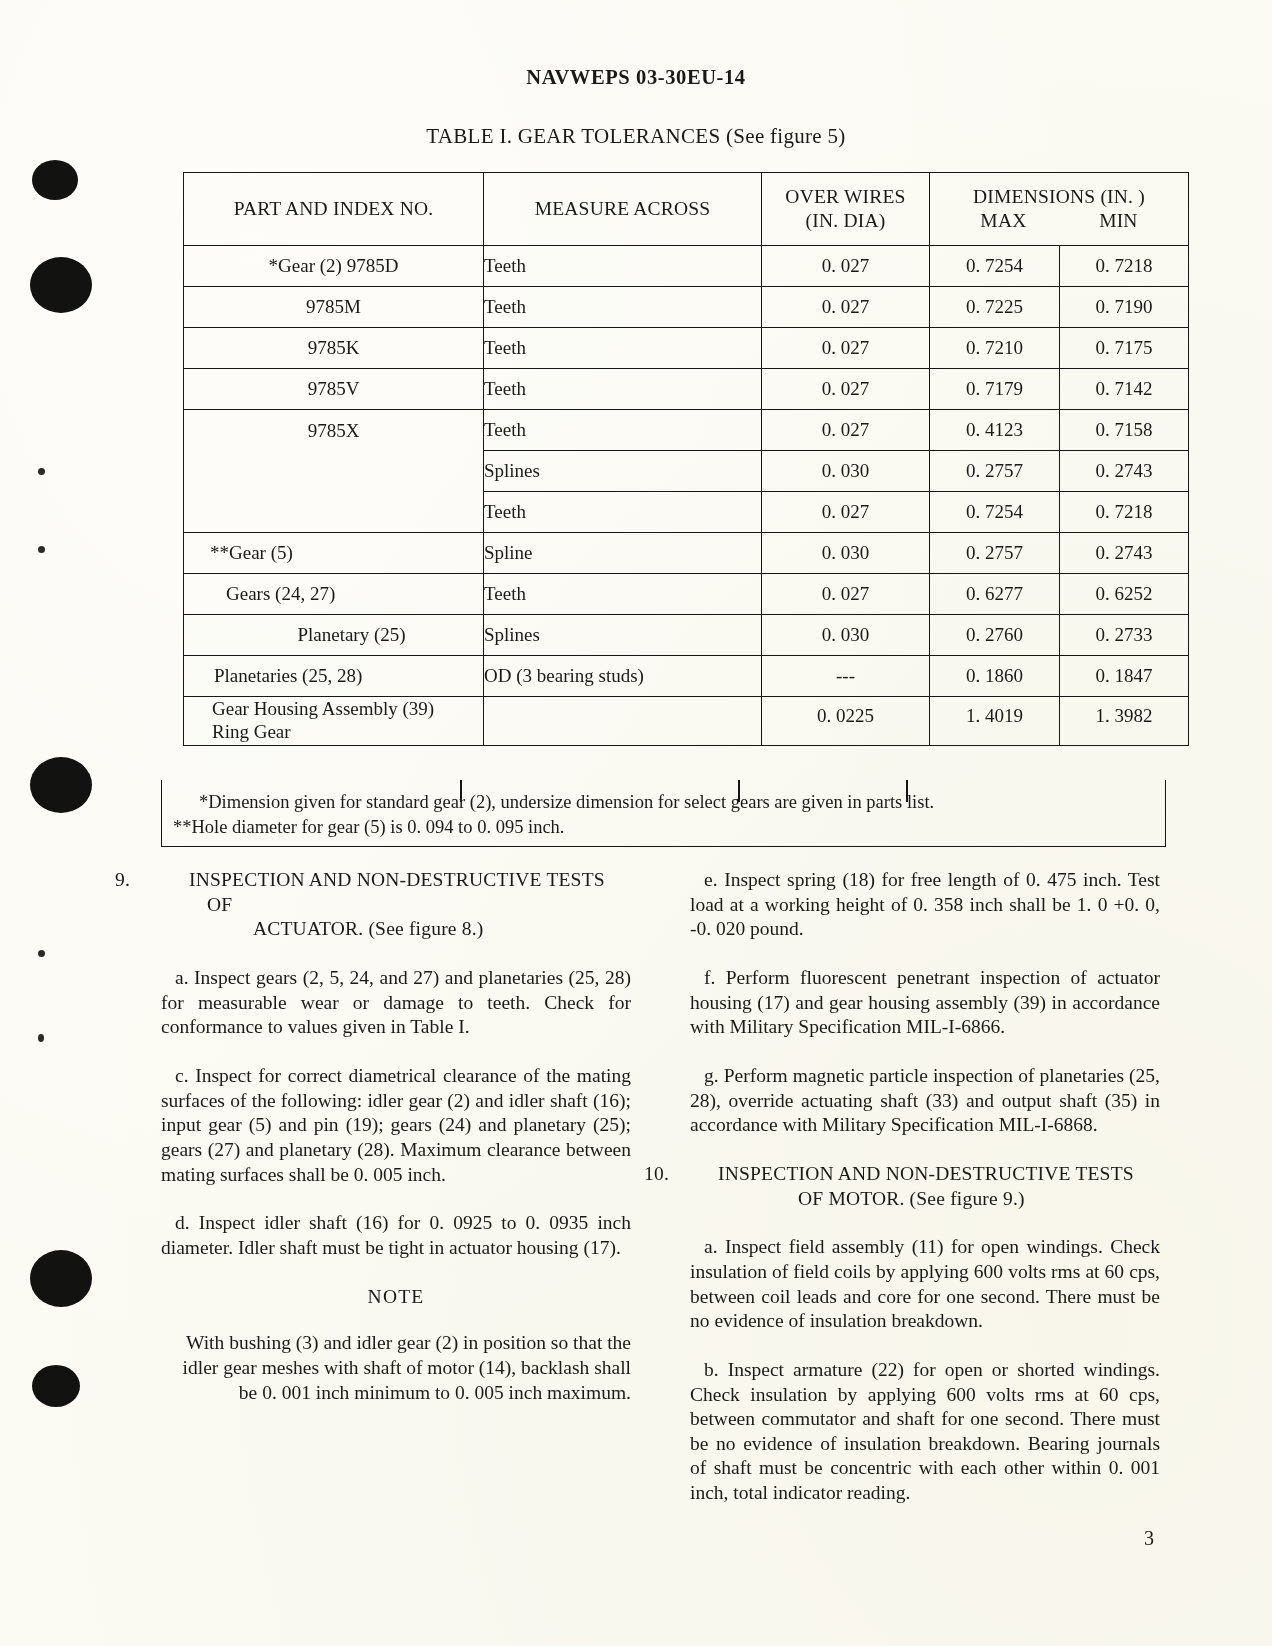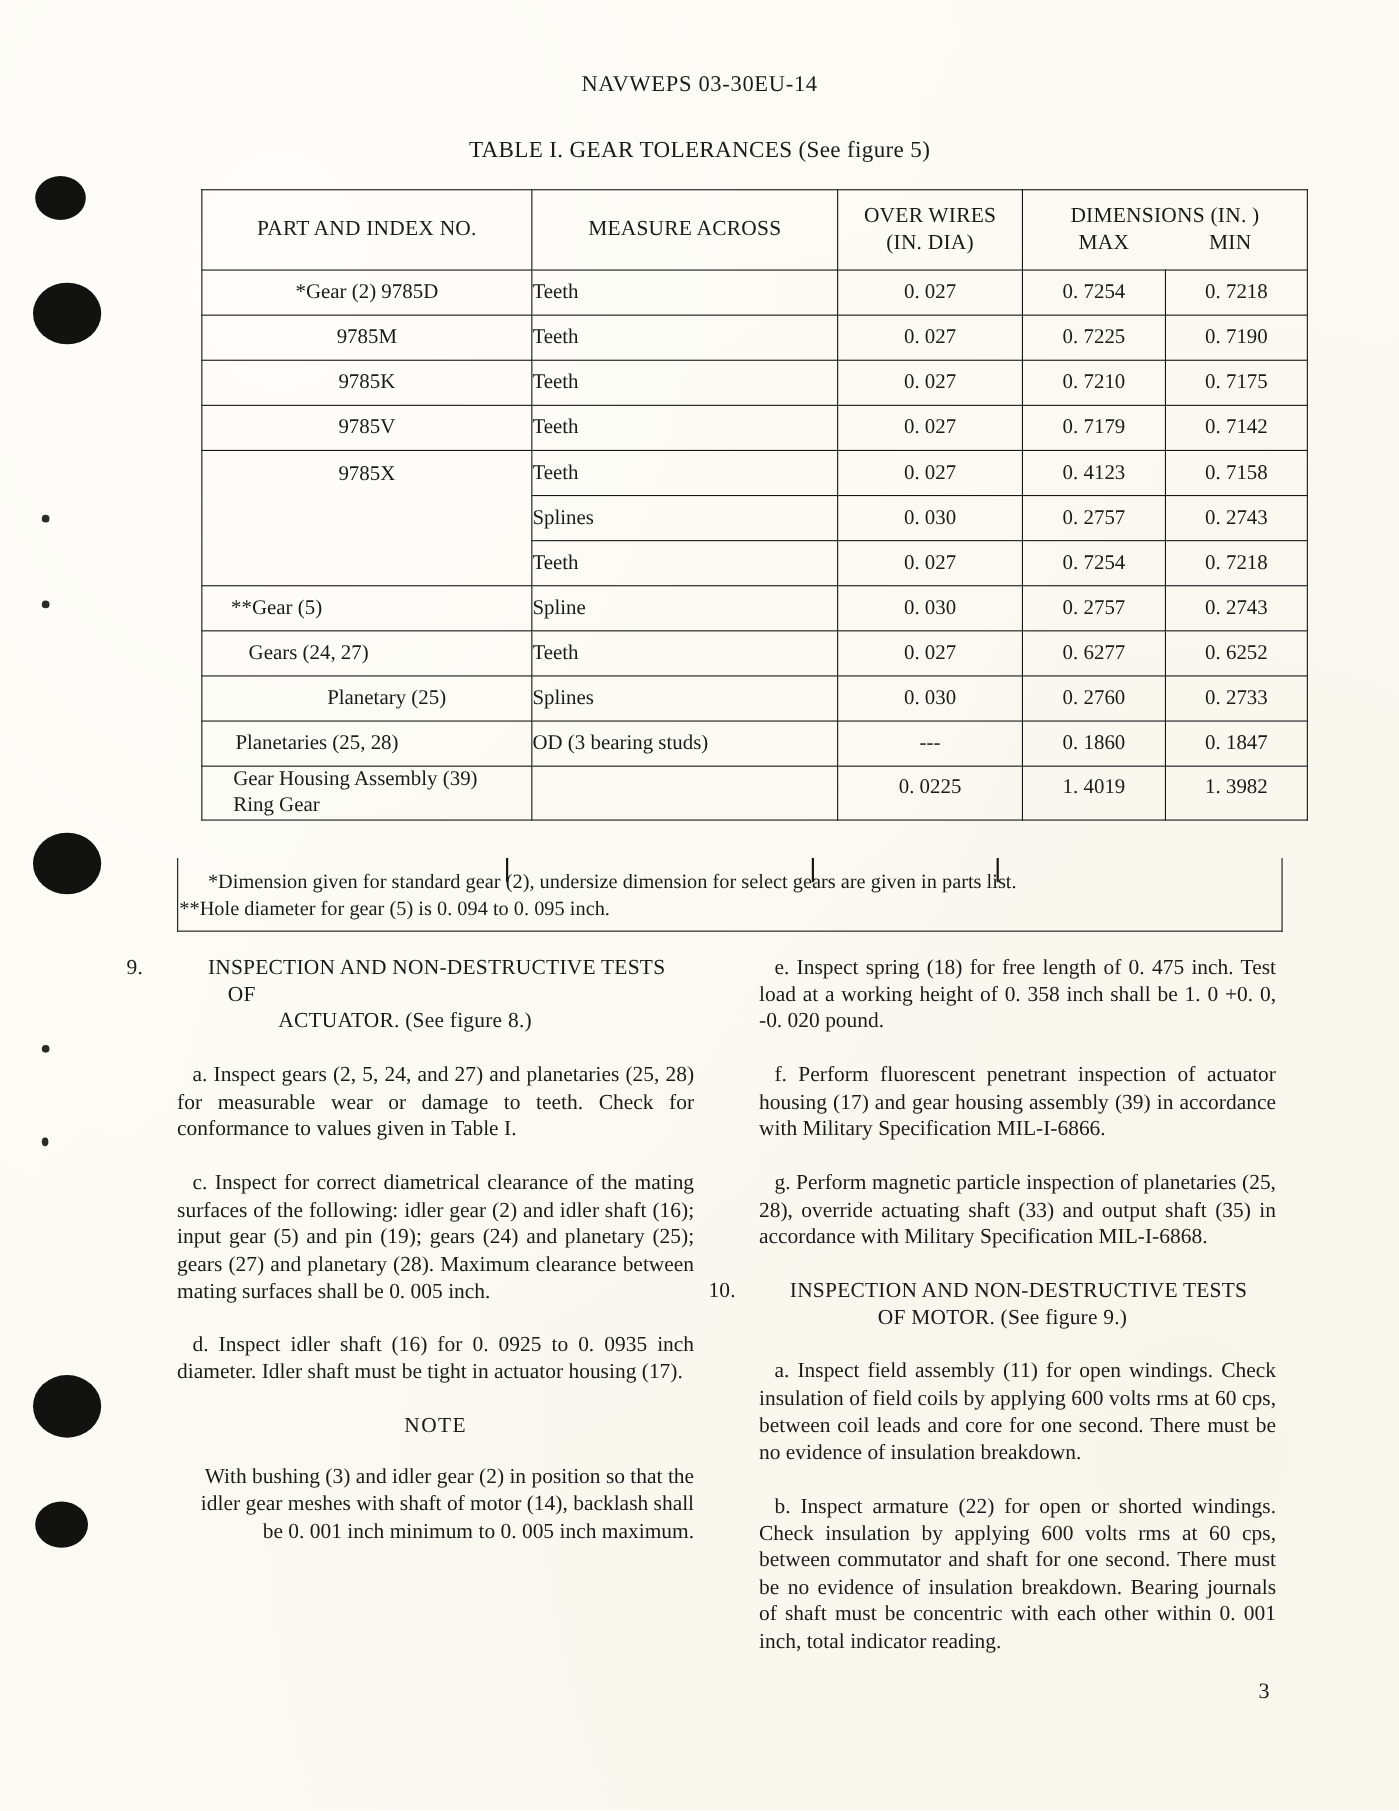--- a/index.html
+++ b/index.html
@@ -40,20 +40,21 @@
 
   
   #doc-number {
     position: absolute;
     top: 66px;
     left: 0;
     width: 1272px;
     text-align: center;
     font-size: 20.5px;
     letter-spacing: 0.6px;
+    font-weight: bold;
   }
   #table-caption {
     position: absolute;
     top: 124px;
     left: 0;
     width: 1272px;
     text-align: center;
     font-size: 21px;
     letter-spacing: 0.3px;
   }
@@ -122,21 +123,21 @@
     height: 22px;
     background: #161614;
   }
   #footnotes {
     position: absolute;
     left: 161px;
     top: 790px;
     width: 1005px;
     font-size: 18.5px;
     line-height: 1.34;
-    padding: 0 2px;
+    padding: 0 12px;
     box-sizing: border-box;
   }
   #footnotes .fn1 { text-indent: 26px; }
   #footnotes .fn2 { text-indent: 0; }
 
   
   .col {
     position: absolute;
     top: 868px;
     width: 470px;

